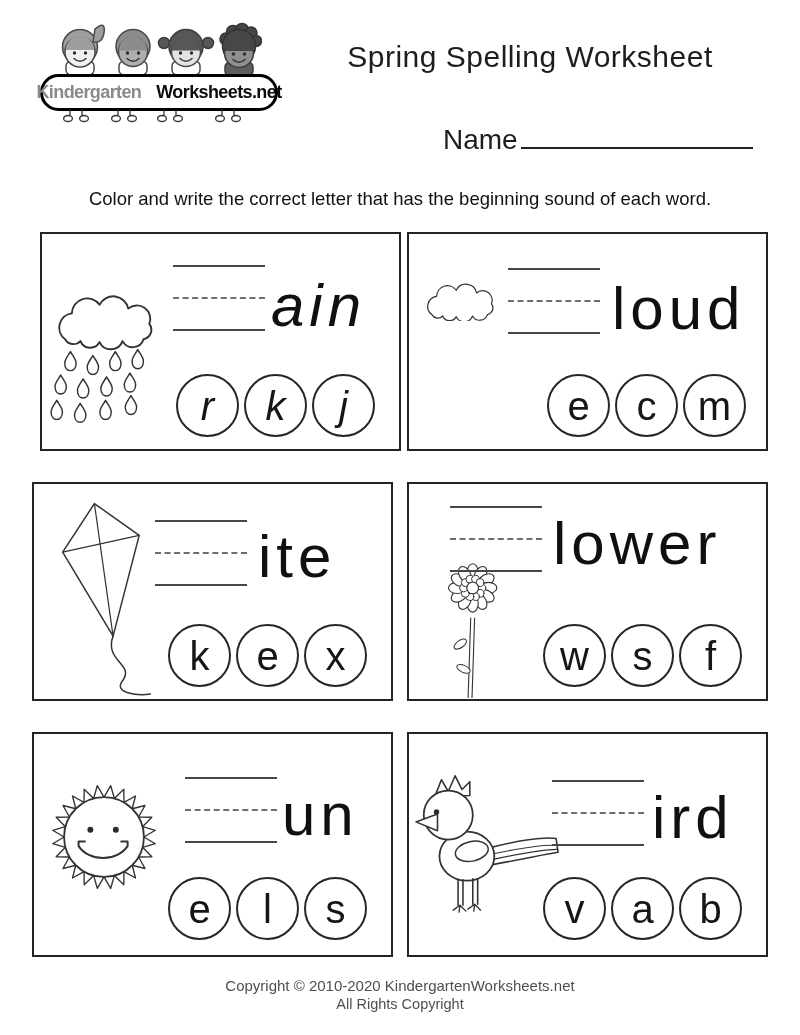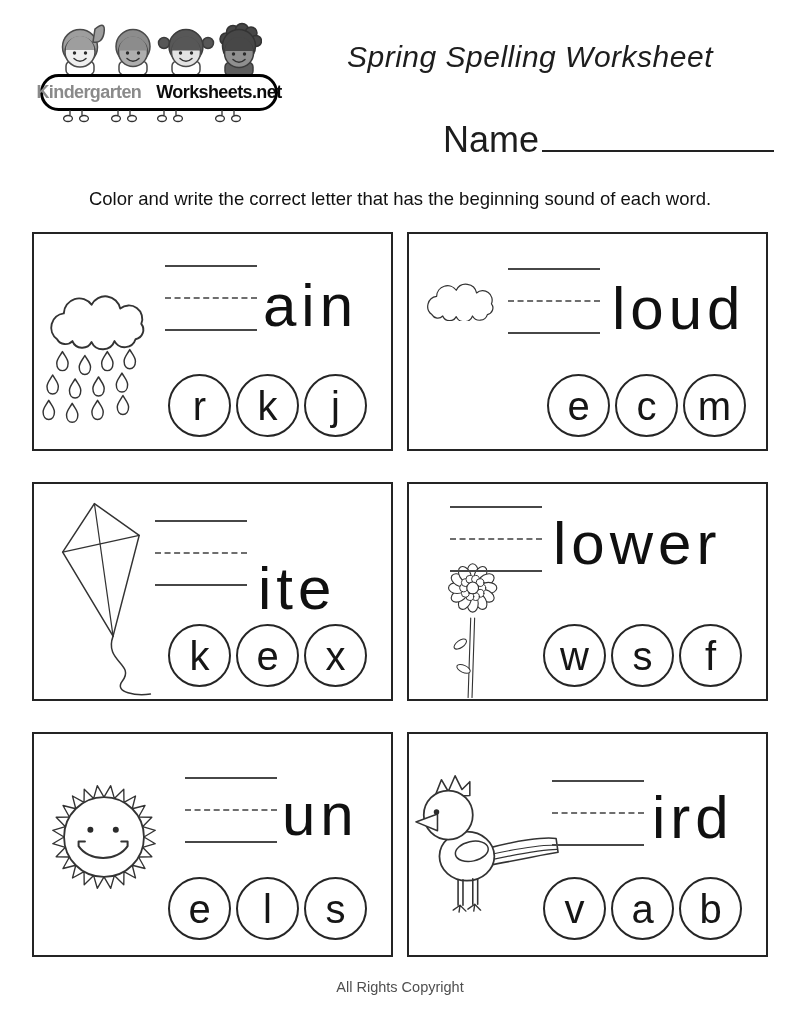--- a/index.html
+++ b/index.html
@@ -14,32 +14,32 @@
           display:flex;align-items:center;justify-content:center;white-space:nowrap;
           font-weight:bold;font-size:18px;letter-spacing:-0.6px;gap:15px;}
   .banner .p1{color:#8a8a8a;}
   .banner .p2{color:#0b0b0b;}
   .logo svg.feet{position:absolute;left:12px;top:96px;}
   .logo-url{position:absolute;left:-8px;top:114px;width:256px;text-align:center;
             font-size:15.5px;color:#848484;letter-spacing:0.2px;}
 
   
   .title{position:absolute;left:300px;top:40px;width:460px;text-align:center;
-         font-size:30px;color:#1d1d1d;letter-spacing:0.5px;font-style:italic;}
-  .name-row{position:absolute;left:443px;top:119px;font-size:36px;color:#1d1d1d;}
+         font-size:30px;color:#1d1d1d;letter-spacing:0.5px;}
+  .name-row{position:absolute;left:443px;top:119px;font-size:28px;color:#1d1d1d;}
   .name-line{display:inline-block;width:232px;height:28px;margin-left:3px;
              border-bottom:2.5px solid #222;}
   .instruction{position:absolute;left:0;top:188px;width:800px;text-align:center;
                font-size:18.5px;color:#111;}
 
   
   .grid{position:absolute;left:0;top:0;width:800px;height:1035px;}
   .box{position:absolute;width:361px;height:219px;box-sizing:border-box;
        border:2px solid #242424;background:#fff;}
-  .box-0{left:32px;top:232px;} .box-1{left:407px;top:232px;}
+  .box-0{left:40px;top:232px;font-style:italic;} .box-1{left:407px;top:232px;}
   .box-2{left:32px;top:482px;} .box-3{left:407px;top:482px;padding-left:16px;}
   .box-4{left:32px;top:732px;height:225px;} .box-5{left:407px;top:732px;height:225px;}
 
   .img-slot,.write-lines,.word,.choices{position:absolute;}
   .img-slot svg{display:block;width:100%;height:auto;}
 
   .write-lines{width:92px;}
   .wl{height:0;margin-bottom:30px;}
   .wl.solid{border-top:2px solid #474747;}
   .wl.dashed{border-top:2px dashed #6e6e6e;}
@@ -54,21 +54,21 @@
   
   .box-0 .img-slot{left:5px;top:40px;width:122px;}
   .box-0 .write-lines{left:131px;top:31px;} .box-0 .word{left:229px;top:42px;}
   .box-0 .choices{left:134px;top:140px;}
 
   .box-1 .img-slot{left:8px;top:40px;width:88px;}
   .box-1 .write-lines{left:99px;top:34px;} .box-1 .word{left:203px;top:45px;}
   .box-1 .choices{left:138px;top:140px;}
 
   .box-2 .img-slot{left:10px;top:14px;width:140px;}
-  .box-2 .write-lines{left:121px;top:36px;} .box-2 .word{left:224px;top:43px;margin-top:32px;}
+  .box-2 .write-lines{left:121px;top:36px;} .box-2 .word{left:224px;top:43px;}
   .box-2 .choices{left:134px;top:140px;}
 
   .box-3 .img-slot{left:33px;top:70px;width:62px;}
   .box-3 .write-lines{left:41px;top:22px;} .box-3 .word{left:144px;top:30px;}
   .box-3 .choices{left:134px;top:140px;}
 
   .box-4 .img-slot{left:11px;top:44px;width:118px;}
   .box-4 .write-lines{left:151px;top:43px;} .box-4 .word{left:248px;top:51px;}
   .box-4 .choices{left:134px;top:143px;}
 
@@ -364,15 +364,16 @@
             <span>a</span>
           </div>
           <div class="circle">
             <span>b</span>
           </div>
         </div>
   </div>
     </div>
 
   <div class="footer">
+    <div class="l1">Copyright © 2010-2020 KindergartenWorksheets.net</div>
     <div class="l2">All Rights Copyright</div>
   </div>
 </div>
 
 </body></html>

